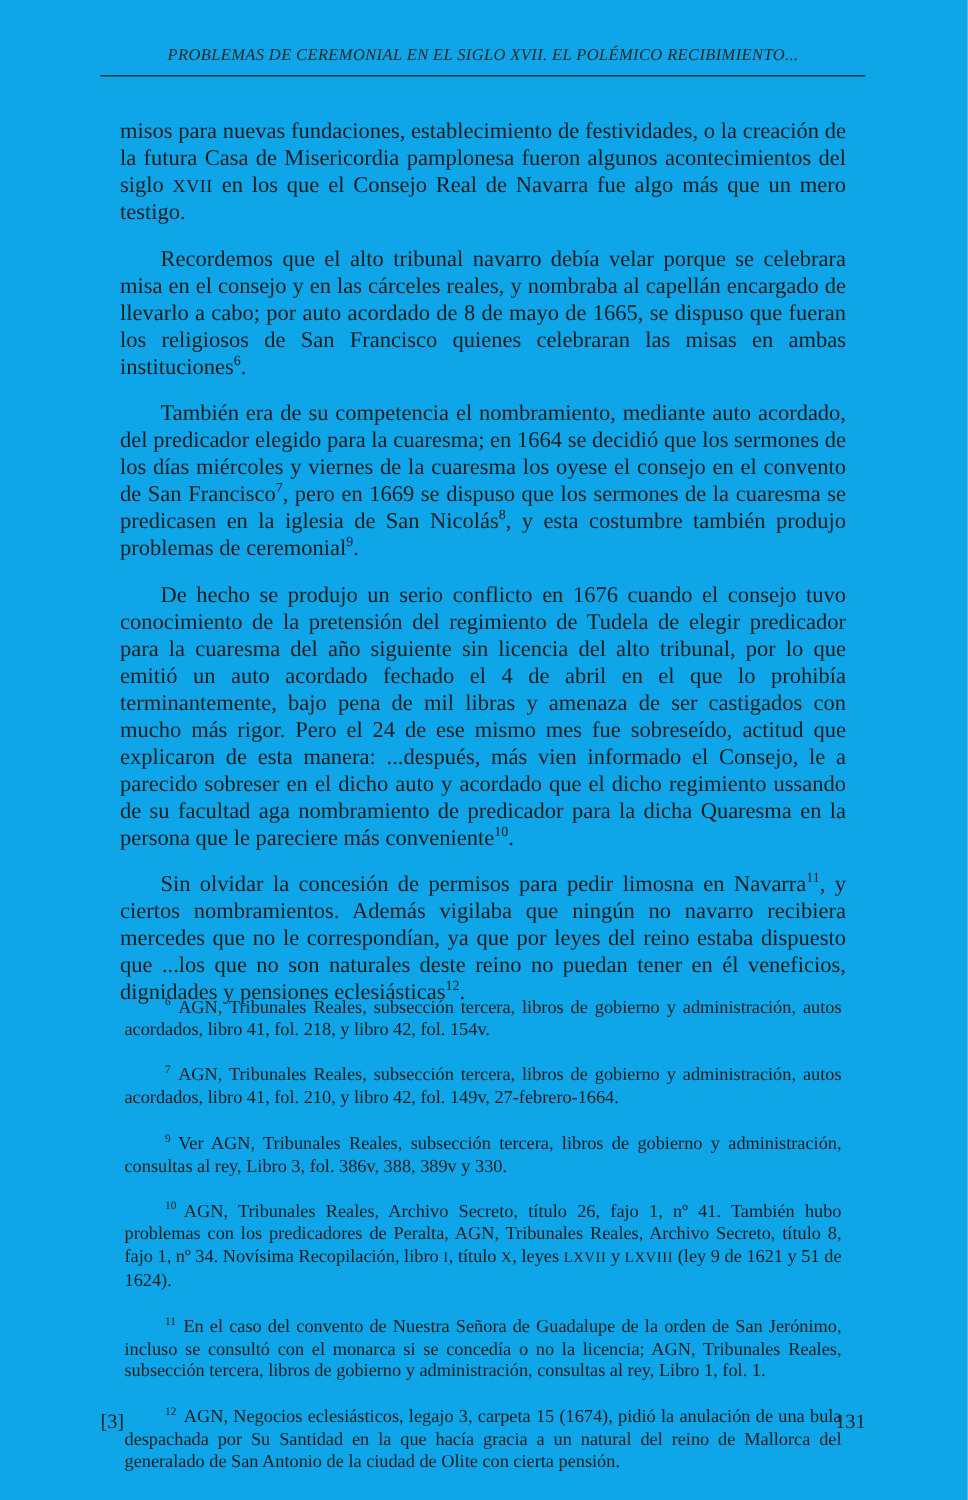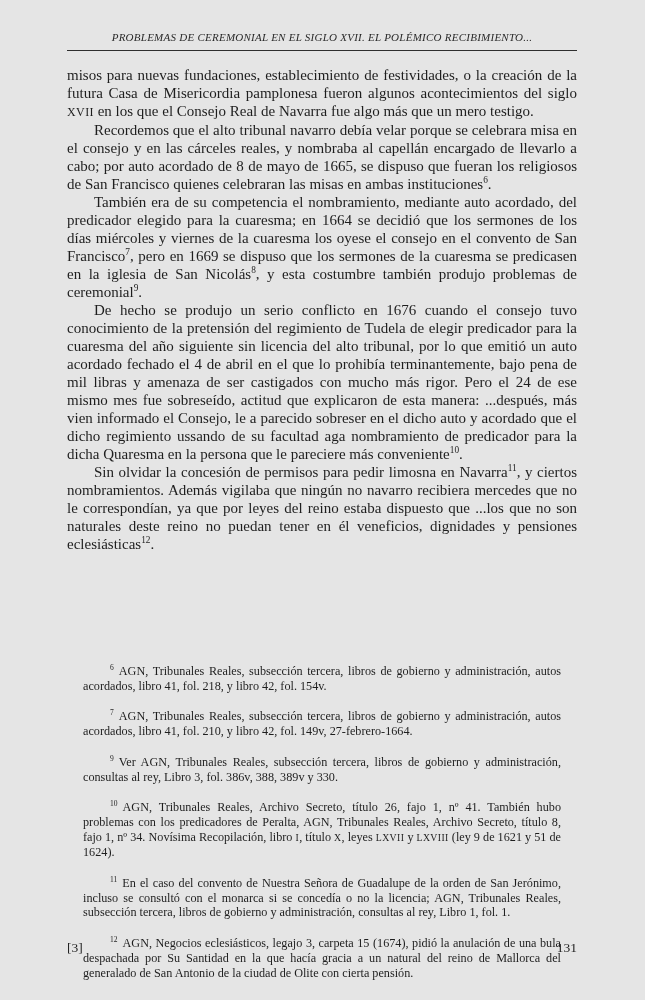--- a/index.html
+++ b/index.html
@@ -2,21 +2,21 @@
 <html><head>
 <meta charset="utf-8">
 <style>
   html, body { margin: 0; padding: 0; }
   body { background: #ffffff; }
 
   .page {
     position: relative;
     width: 645px;
     height: 1000px;
-    background: #e5e5e5;
+    background: #0ea5e9;
     overflow: hidden;
     font-family: "Liberation Serif", "DejaVu Serif", serif;
     color: #1e1e1e;
   }
 
   .content {
     position: absolute;
     left: 67px;
     top: 0;
     width: 510px;
@@ -47,21 +47,21 @@
 
   .body-text {
     position: absolute;
     top: 66px;
     left: 0;
     width: 100%;
     font-size: 15px;
     line-height: 18px;
     text-align: justify;
   }
-  .body-text p { margin: 0; }
+  .body-text p { margin: 13px; }
   .body-text p.indent { text-indent: 27px; }
 
   .footnotes {
     position: absolute;
     top: 648px;
     left: 0;
     width: 100%;
     font-size: 12.2px;
     line-height: 14.7px;
     text-align: justify;

